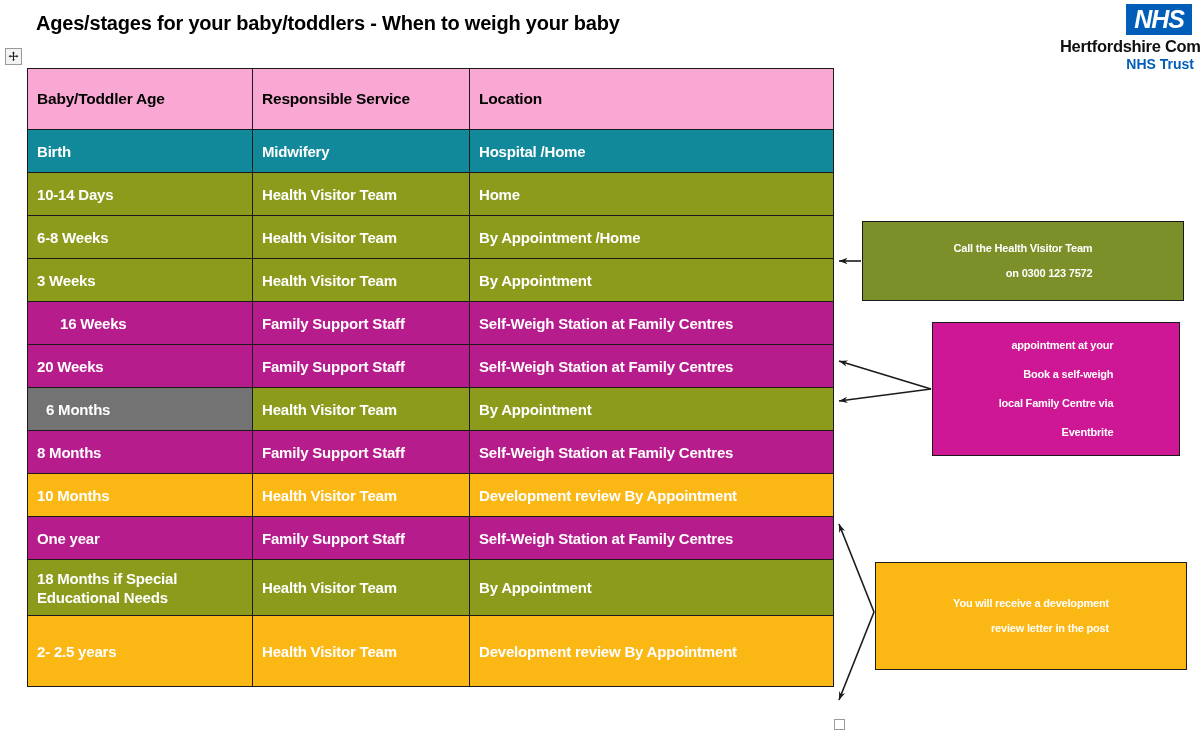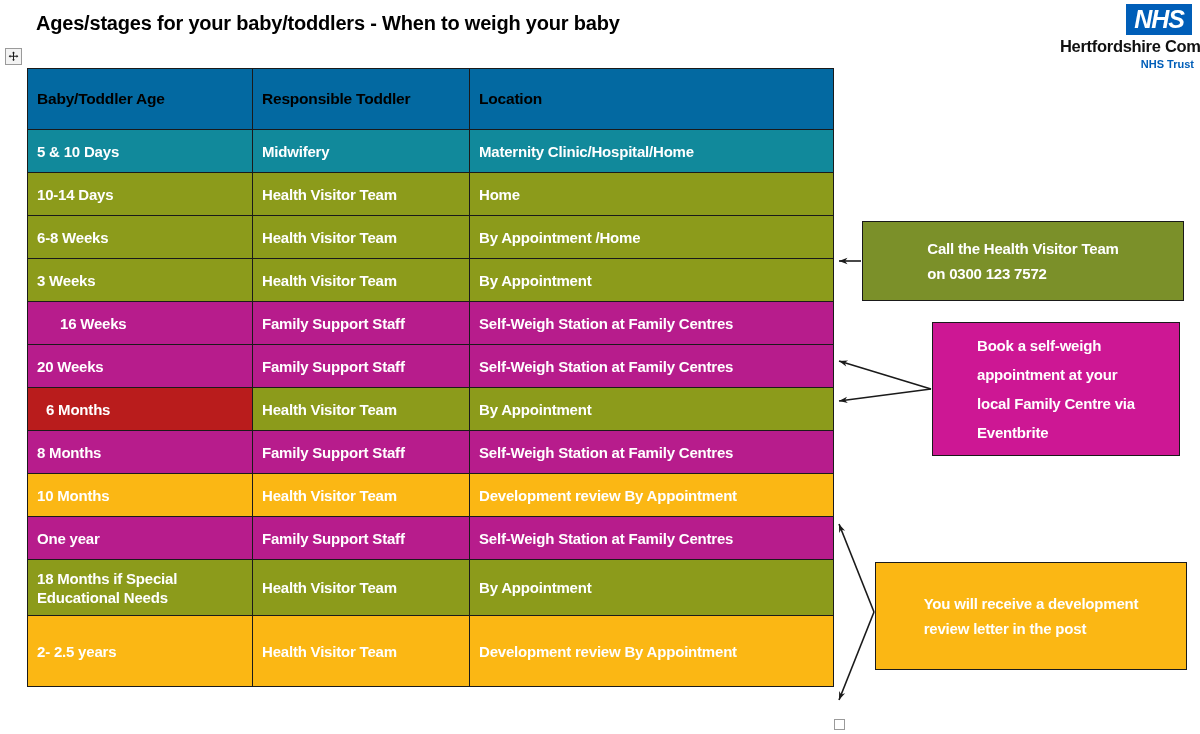--- a/index.html
+++ b/index.html
@@ -62,21 +62,21 @@
     font-size: 16.5px;
     font-weight: bold;
     color: #111111;
     line-height: 19px;
     margin-top: 2px;
     white-space: nowrap;
     letter-spacing: -0.3px;
   }
   #nhs-trust-sub {
     display: block;
-    font-size: 11px;
+    font-size: 14px;
     font-weight: bold;
     color: #005EB8;
     line-height: 14px;
     margin-top: 1px;
     margin-right: 26px;
     letter-spacing: 0px;
   }
 
   
   #move-handle {
@@ -114,21 +114,21 @@
     table-layout: fixed;
   }
   #weigh-table td, #weigh-table th {
     border: 1.5px solid #1a1a1a;
     padding: 0 9px;
     vertical-align: middle;
     text-align: left;
     font-family: "Liberation Sans", sans-serif;
   }
   #weigh-table th {
-    background: #0369a1;
+    background: #f9a8d4;
     color: #000000;
     font-size: 15.5px;
     font-weight: bold;
     height: 60px;
     letter-spacing: -0.2px;
   }
   #weigh-table td {
     color: #ffffff;
     font-size: 15px;
     font-weight: bold;
@@ -143,23 +143,23 @@
   tr.r-tall td  { height: 55px; }
   tr.r-xtall td { height: 70px; }
 
   
   .callout {
     position: absolute;
     box-sizing: border-box;
     border: 1.5px solid #1a1a1a;
     color: #ffffff;
     font-weight: bold;
-    font-size: 15px;
+    font-size: 11px;
     line-height: 25px;
-    text-align: left;
+    text-align: right;
     display: flex;
     align-items: center;
     justify-content: center;
     padding: 4px 10px;
     letter-spacing: -0.2px;
   }
   #callout-hv {
     left: 862px; top: 221px;
     width: 322px; height: 80px;
   }
@@ -205,29 +205,29 @@
 
   <table id="weigh-table">
     <colgroup>
       <col class="col-age">
         <col class="col-svc">
         <col class="col-loc">
     </colgroup>
     <thead>
       <tr>
         <th>Baby/Toddler Age</th>
-        <th>Responsible Toddler</th>
+        <th>Responsible Service</th>
         <th>Location</th>
       </tr>
     </thead>
     <tbody id="table-body">
         <tr class="r-std">
-          <td style="background: rgb(17, 137, 155);">5 &amp; 10 Days</td>
+          <td style="background: rgb(17, 137, 155);">Birth</td>
           <td style="background: rgb(17, 137, 155);">Midwifery</td>
-          <td style="background: rgb(17, 137, 155);">Maternity Clinic/Hospital/Home</td>
+          <td style="background: rgb(17, 137, 155);">Hospital /Home</td>
         </tr>
         <tr class="r-std">
           <td style="background: rgb(140, 155, 27);">10-14 Days</td>
           <td style="background: rgb(140, 155, 27);">Health Visitor Team</td>
           <td style="background: rgb(140, 155, 27);">Home</td>
         </tr>
         <tr class="r-std">
           <td style="background: rgb(140, 155, 27);">6-8 Weeks</td>
           <td style="background: rgb(140, 155, 27);">Health Visitor Team</td>
           <td style="background: rgb(140, 155, 27);">By Appointment /Home</td>
@@ -241,21 +241,21 @@
           <td style="background: rgb(183, 28, 140); padding-left: 32px;">16 Weeks</td>
           <td style="background: rgb(183, 28, 140);">Family Support Staff</td>
           <td style="background: rgb(183, 28, 140);">Self-Weigh Station at Family Centres</td>
         </tr>
         <tr class="r-std">
           <td style="background: rgb(183, 28, 140);">20 Weeks</td>
           <td style="background: rgb(183, 28, 140);">Family Support Staff</td>
           <td style="background: rgb(183, 28, 140);">Self-Weigh Station at Family Centres</td>
         </tr>
         <tr class="r-std">
-          <td style="background: #b91c1c; padding-left: 18px;">6 Months</td>
+          <td style="background: #737373; padding-left: 18px;">6 Months</td>
           <td style="background: rgb(140, 155, 27);">Health Visitor Team</td>
           <td style="background: rgb(140, 155, 27);">By Appointment</td>
         </tr>
         <tr class="r-std">
           <td style="background: rgb(183, 28, 140);">8 Months</td>
           <td style="background: rgb(183, 28, 140);">Family Support Staff</td>
           <td style="background: rgb(183, 28, 140);">Self-Weigh Station at Family Centres</td>
         </tr>
         <tr class="r-std">
           <td style="background: rgb(251, 183, 20);">10 Months</td>
@@ -282,22 +282,22 @@
 
   <div class="callout" id="callout-hv" style="background: rgb(123, 144, 41);">
     <div>
       <span>Call the Health Visitor Team</span>
       <span>on 0300 123 7572</span>
     </div>
   </div>
 
   <div class="callout" id="callout-selfweigh" style="background: rgb(205, 23, 148);">
     <div>
+      <span>appointment at your</span>
       <span>Book a self-weigh</span>
-      <span>appointment at your</span>
       <span>local Family Centre via</span>
       <span>Eventbrite</span>
     </div>
   </div>
 
   <div class="callout" id="callout-devreview" style="background: rgb(251, 183, 20);">
     <div>
       <span>You will receive a development</span>
       <span>review letter in the post</span>
     </div>

